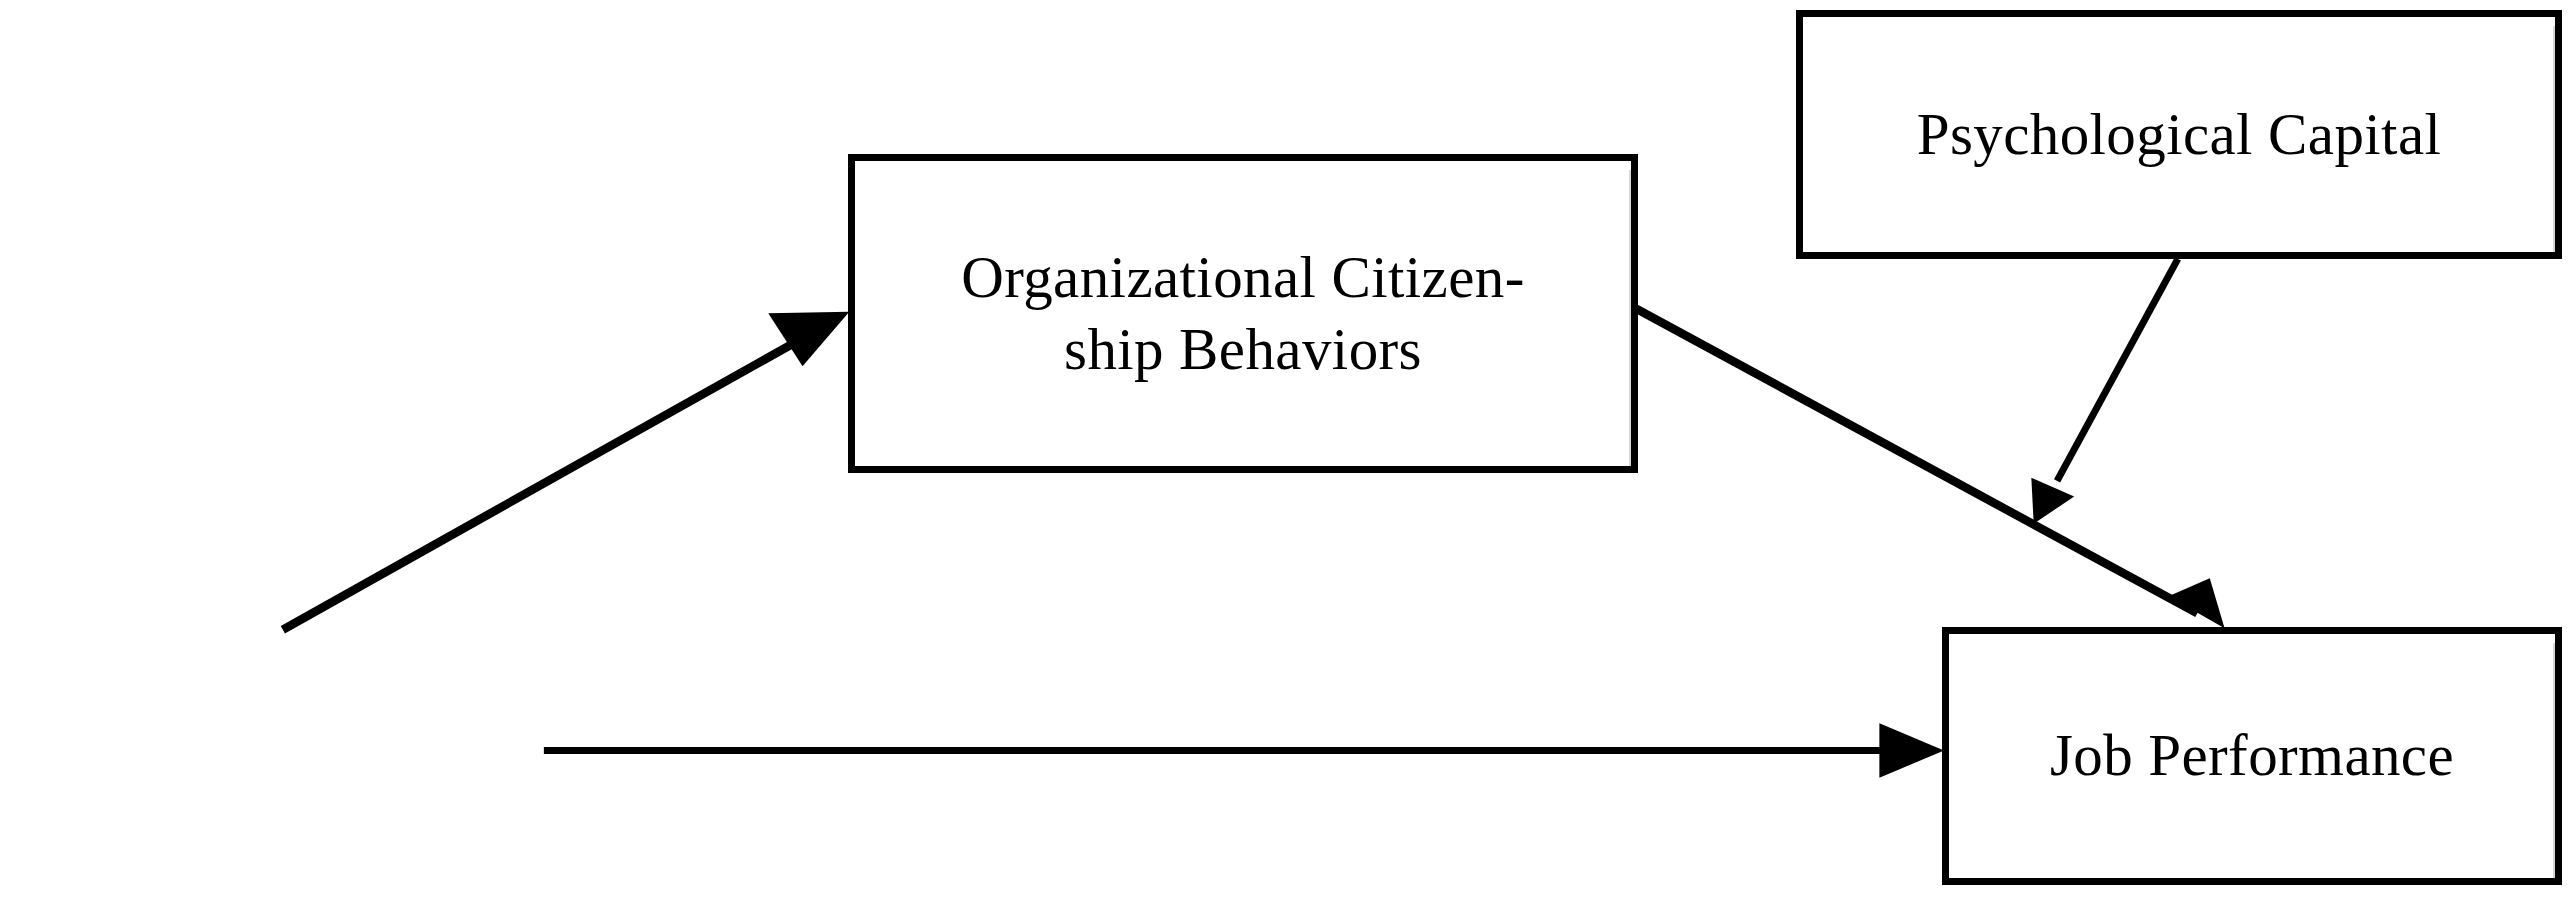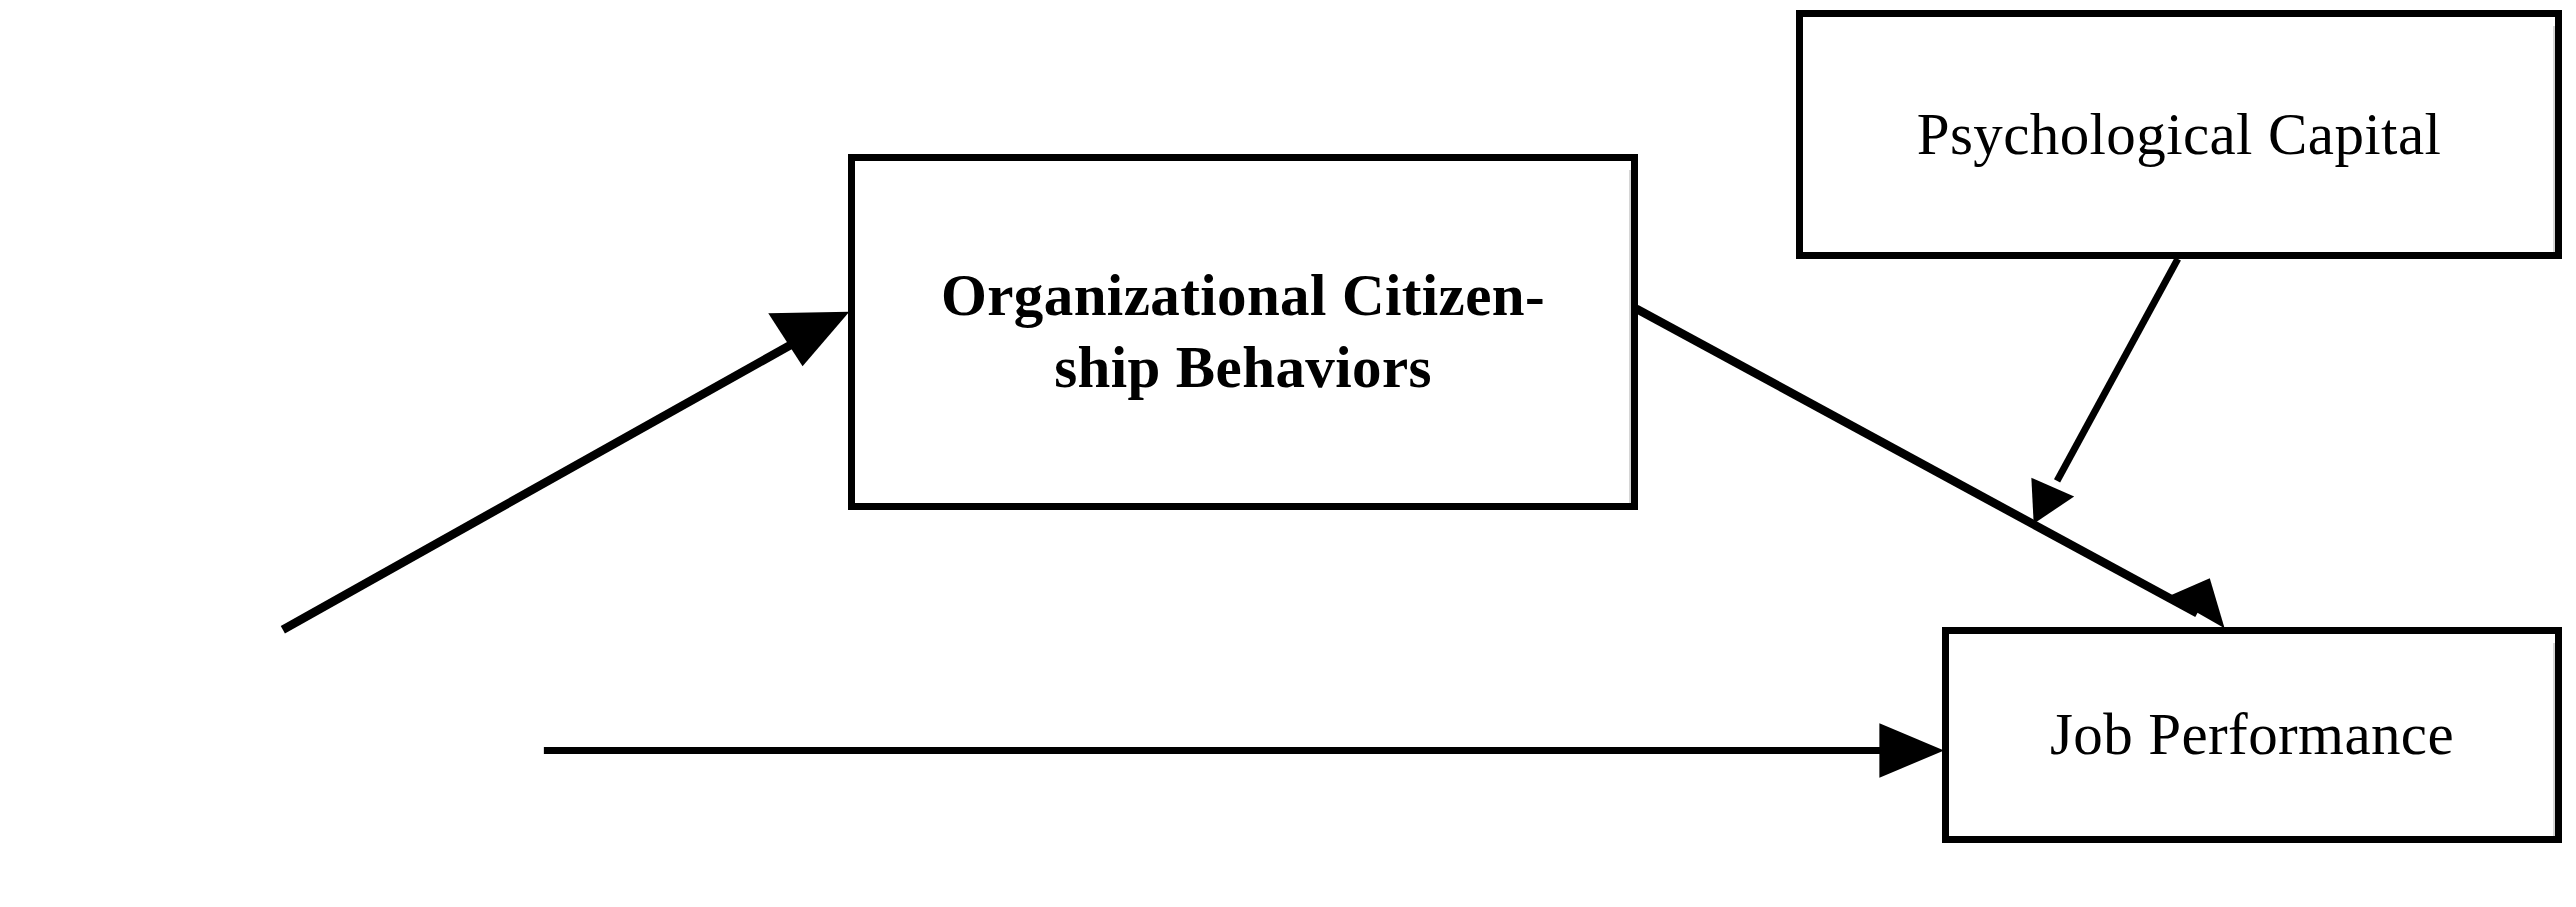--- a/index.html
+++ b/index.html
@@ -40,23 +40,23 @@
     content: "";
     position: absolute;
     right: -2.3px;
     top: 9.4px;
     bottom: -2.3px;
     width: 4.7px;
     background: rgba(0,0,0,0.16);
     z-index: -1;
   }
   #node-social-capital { left: 9.4px;   top: 630px; width: 535px;  height: 247px; }
-  #node-ocb           { left: 848px; top: 154px; width: 790px; height: 356px; font-weight: bold; }
+  #node-ocb           { left: 848px; top: 154px; width: 790px; height: 319px; }
   #node-psycap        { left: 1796px; top: 10px;  width: 766px;  height: 249px; }
-  #node-job-perf      { left: 1942px; top: 627px; width: 620px;  height: 216px; }
+  #node-job-perf      { left: 1942px; top: 627px; width: 620px;  height: 258px; }
 
   #edges {
     position: absolute;
     left: 0; top: 0;
     width: 2576px;
     height: 908px;
     z-index: 5;
     pointer-events: none;
   }
   .edge-line { stroke: #000000; fill: none; }

